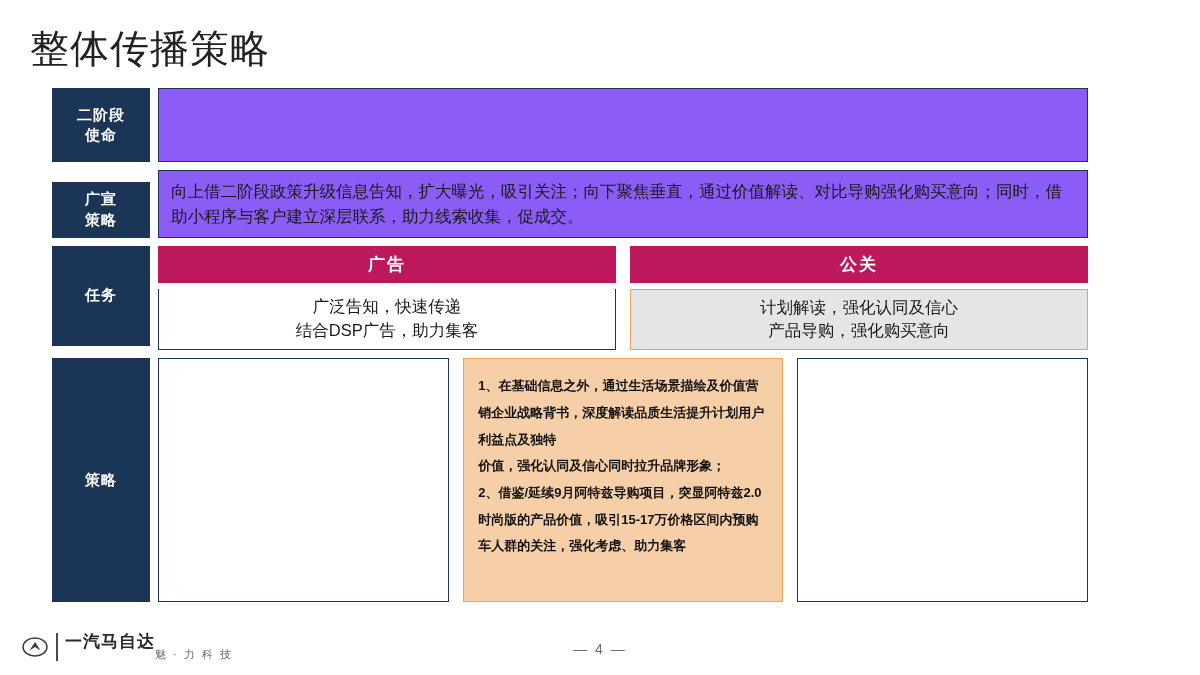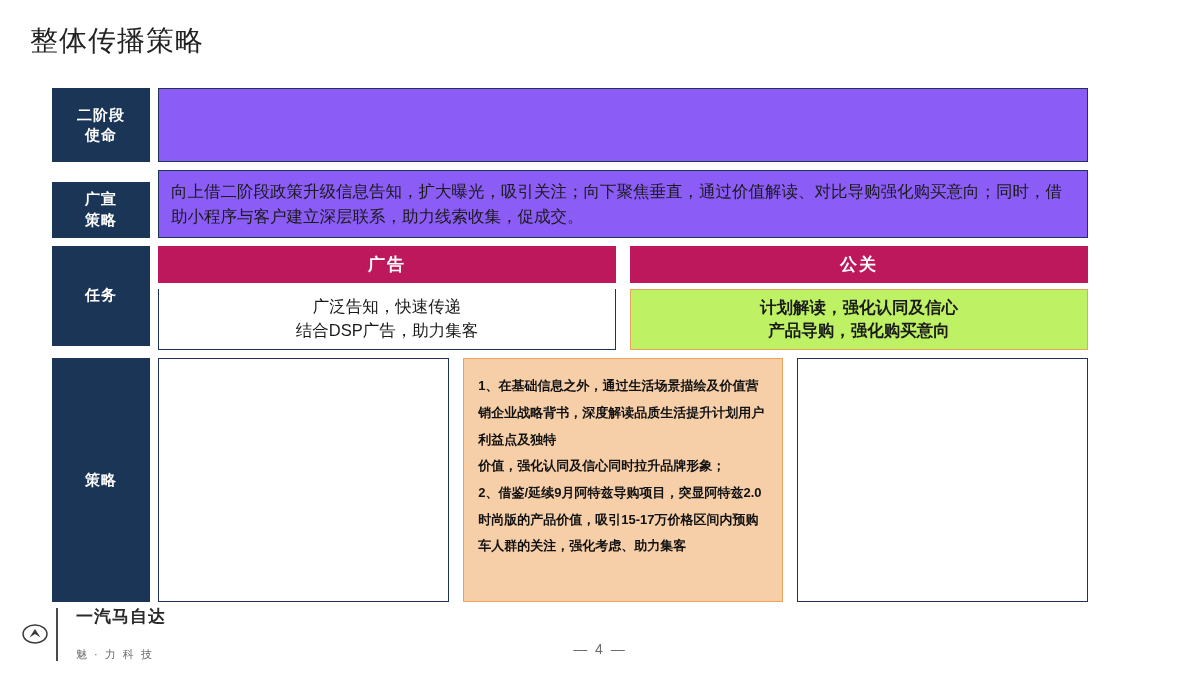--- a/index.html
+++ b/index.html
@@ -12,21 +12,21 @@
     overflow: hidden;
   }
   .slide {
     position: relative;
     width: 1200px; height: 675px;
     background: #ffffff;
   }
   .slide-title {
     position: absolute;
     left: 30px; top: 22px;
-    font-size: 28px;
+    font-size: 39px;
     font-weight: 400;
     color: #222;
     letter-spacing: 1px;
     font-family: "Liberation Serif", serif;
   }
 
   
   .grid {
     position: absolute;
     left: 52px; top: 88px;
@@ -97,23 +97,22 @@
     display: flex;
     align-items: center;
     justify-content: center;
     text-align: center;
     font-size: 16.5px;
     line-height: 1.45;
     padding: 6px 8px;
     white-space: pre-line;
   }
   .col-body.highlight {
-    background: #bef264;
+    background: #e5e5e5;
     border: 1px solid #e8a35c;
-    font-weight: bold;
   }
 
   
   .row-strategy { align-items: stretch; }
   .row-strategy .label-cell { height: 244px; }
   .strat-cols {
     flex: 1 1 auto;
     margin-left: 8px;
     display: flex;
     gap: 14px;
@@ -140,25 +139,24 @@
     left: 22px; bottom: 14px;
     display: flex;
     align-items: center;
     gap: 8px;
   }
   .mark {
     width: 26px; height: 26px;
     display: flex; align-items: center; justify-content: center;
   }
   .logo-text {
-    display: flex; flex-direction: column;
+    display: flex; flex-direction: row;
     border-left: 2px solid #4a4a4a;
-    padding-left: 18px;
+    padding-left: 7px;
     line-height: 1.05;
-    gap: 8px;
   }
   .logo-main {
     font-size: 17px; font-weight: bold; color: #2a2a2a;
     letter-spacing: 1px;
   }
   .logo-sub {
     font-size: 11px; color: #6b6b6b; letter-spacing: 2px; margin-top: 16px;
   }
   .page-num {
     position: absolute;

